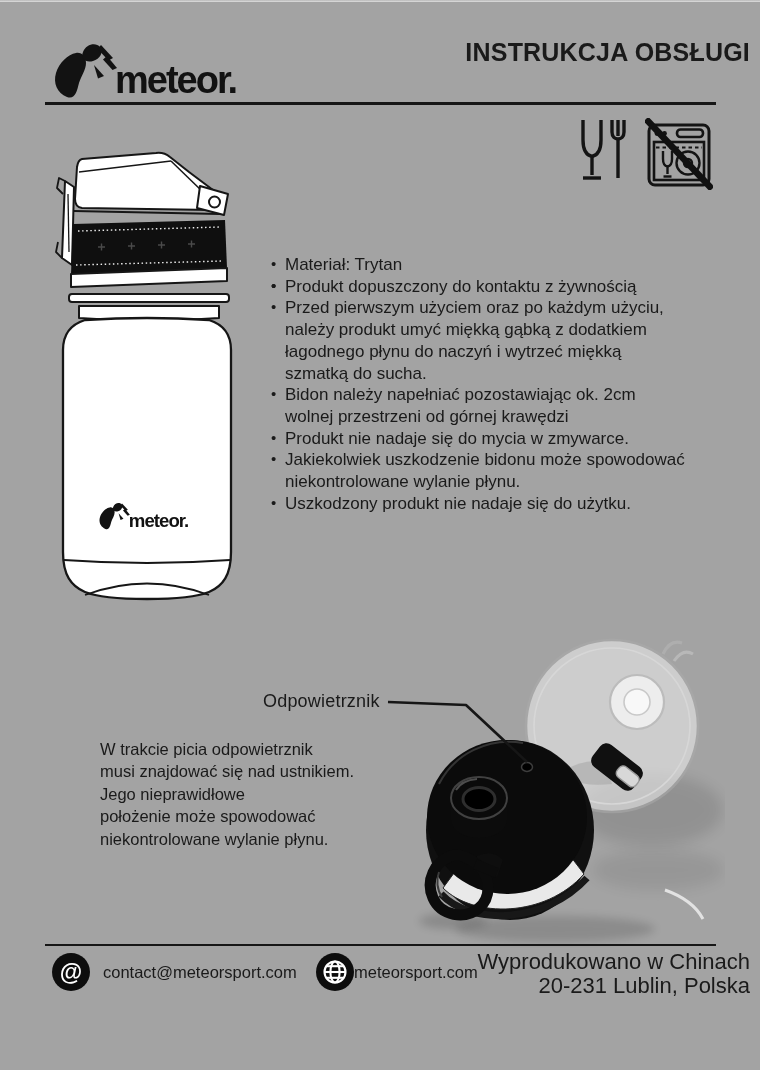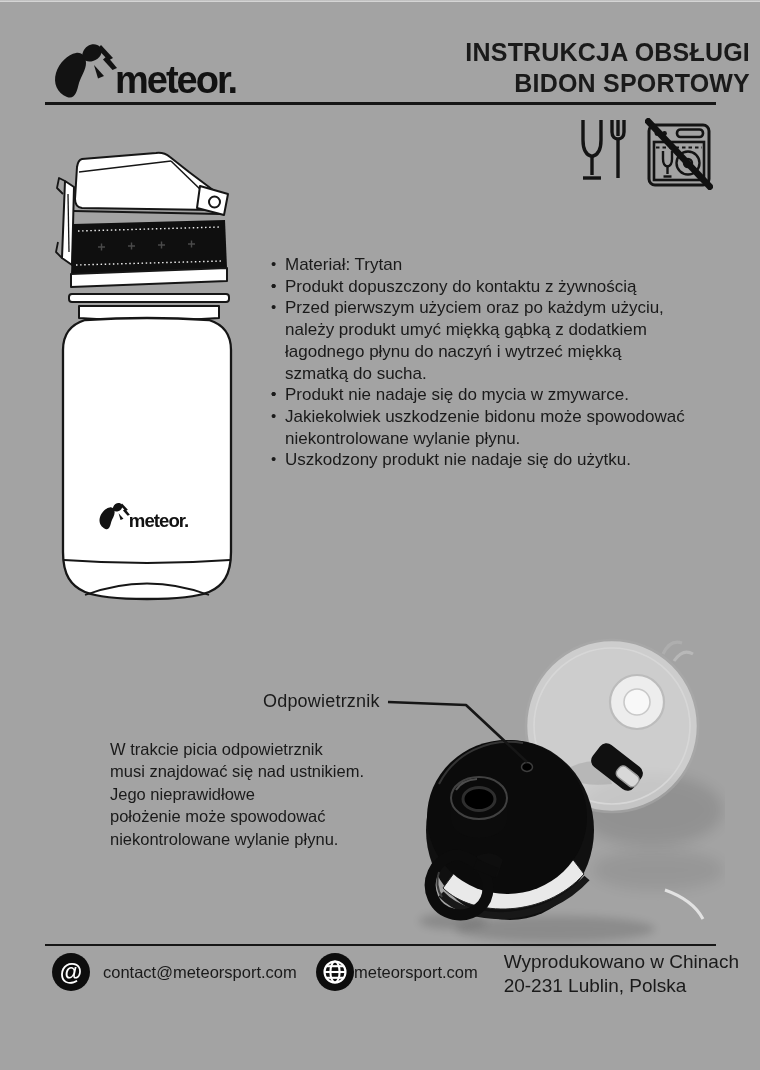--- a/index.html
+++ b/index.html
@@ -24,31 +24,31 @@
 
   
   .bullets{position:absolute;left:270px;top:254px;width:478px;font-size:17px;line-height:21.7px;}
   .bullets ul{list-style:none;margin:0;padding:0;}
   .bullets li{position:relative;padding-left:15px;}
   .bullets .dot{position:absolute;left:1px;top:-1px;font-size:15px;}
   .bullets .btxt{white-space:pre-line;}
 
   
   .vent-label{position:absolute;left:263px;top:691px;font-size:18px;letter-spacing:.2px;}
-  .note{position:absolute;left:110px;top:738px;width:300px;font-size:16.5px;
+  .note{position:absolute;left:100px;top:738px;width:300px;font-size:16.5px;
         line-height:22.4px;white-space:pre-line;}
   .cap-photo{position:absolute;left:413px;top:618px;}
   .pointer-overlay{position:absolute;left:0;top:0;pointer-events:none;}
 
   
   .contact-email{position:absolute;left:52px;top:953px;display:flex;align-items:center;gap:13px;font-size:16.5px;}
   .contact-web{position:absolute;left:316px;top:953px;display:flex;align-items:center;font-size:16.5px;}
   .badge{width:38px;height:38px;border-radius:50%;background:#0d0d0d;color:#fff;
          display:flex;align-items:center;justify-content:center;font-size:23px;font-weight:bold;flex:0 0 auto;}
-  .made-in{position:absolute;right:57px;top:950px;text-align:left;font-size:19px;line-height:23.5px;}
+  .made-in{position:absolute;right:46px;top:950px;text-align:right;font-size:22px;line-height:23.5px;}
   .made-in b{font-weight:bold;}
   svg{display:block;}
 </style>
 </head>
 <body>
 
 <div class="page">
   <div class="scan-edge"></div>
 
   <svg class="logo" viewBox="0 0 215 58" width="215" height="58">
@@ -62,21 +62,20 @@
           <path d="M42,23 L52,34 L46,36.5 Z"></path>
         </g>
         <text x="63" y="51" font-family="Liberation Sans, sans-serif" font-weight="bold" font-size="38" letter-spacing="-2" fill="#121212">meteor.</text>
       </g>
     </defs>
     <use href="#meteor-mark-full" xlink:href="#meteor-mark-full"></use>
   </svg>
 
   <div class="doc-title">
     <div>INSTRUKCJA OBSŁUGI</div>
-    <div>BIDON SPORTOWY</div>
   </div>
 
   <div class="rule rule-top"></div>
 
   <div class="symbols">
     <svg width="52" height="64" viewBox="0 0 52 64" fill="none" stroke="#141414" stroke-width="3.4">
       <path d="M6,2 L6,22 C6,33 10.5,37.5 15,38.5 L15,57"></path>
       <path d="M24,2 L24,22 C24,33 19.5,37.5 15,38.5"></path>
       <path d="M6,60 L24,60"></path>
       <path d="M35,2 L35,14 C35,19 38,21 41,21 C44,21 47,19 47,14 L47,2"></path>
@@ -142,21 +141,22 @@
 
   <div class="bullets">
     <ul>
       <li><span class="dot">•</span><span class="btxt">Materiał: Trytan</span></li>
       <li><span class="dot">•</span></li>
       <li><span class="dot">•</span><span class="btxt">Produkt dopuszczony do kontaktu z żywnością</span></li>
       <li><span class="dot">•</span><span class="btxt">Przed pierwszym użyciem oraz po każdym użyciu,
 należy produkt umyć miękką gąbką z dodatkiem
 łagodnego płynu do naczyń i wytrzeć miękką
 szmatką do sucha.</span></li>
-      <li><span class="dot">•</span></li>
+      <li><span class="dot">•</span><span class="btxt">Bidon należy napełniać pozostawiając ok. 2cm
+wolnej przestrzeni od górnej krawędzi</span></li>
       <li><span class="dot">•</span><span class="btxt">Produkt nie nadaje się do mycia w zmywarce.</span></li>
       <li><span class="dot">•</span><span class="btxt">Jakiekolwiek uszkodzenie bidonu może spowodować
 niekontrolowane wylanie płynu.</span></li>
       <li><span class="dot">•</span><span class="btxt">Uszkodzony produkt nie nadaje się do użytku.</span></li>
     </ul>
   </div>
 
   <svg class="cap-photo" width="312" height="330" viewBox="0 0 312 330">
     <defs>
       <filter id="b4" x="-60%" y="-60%" width="220%" height="220%">

